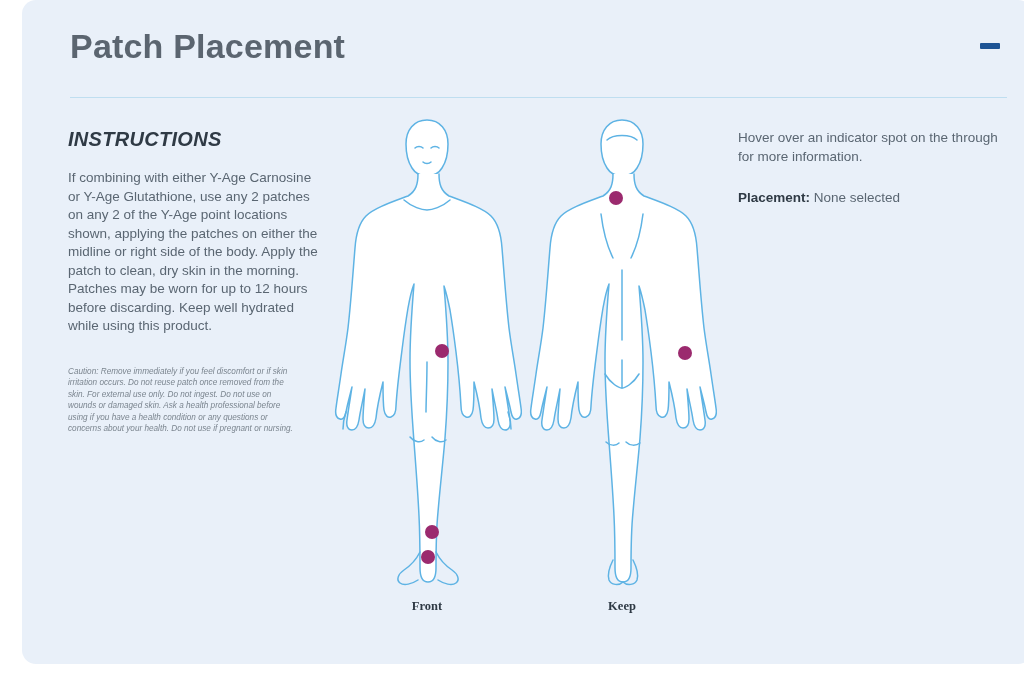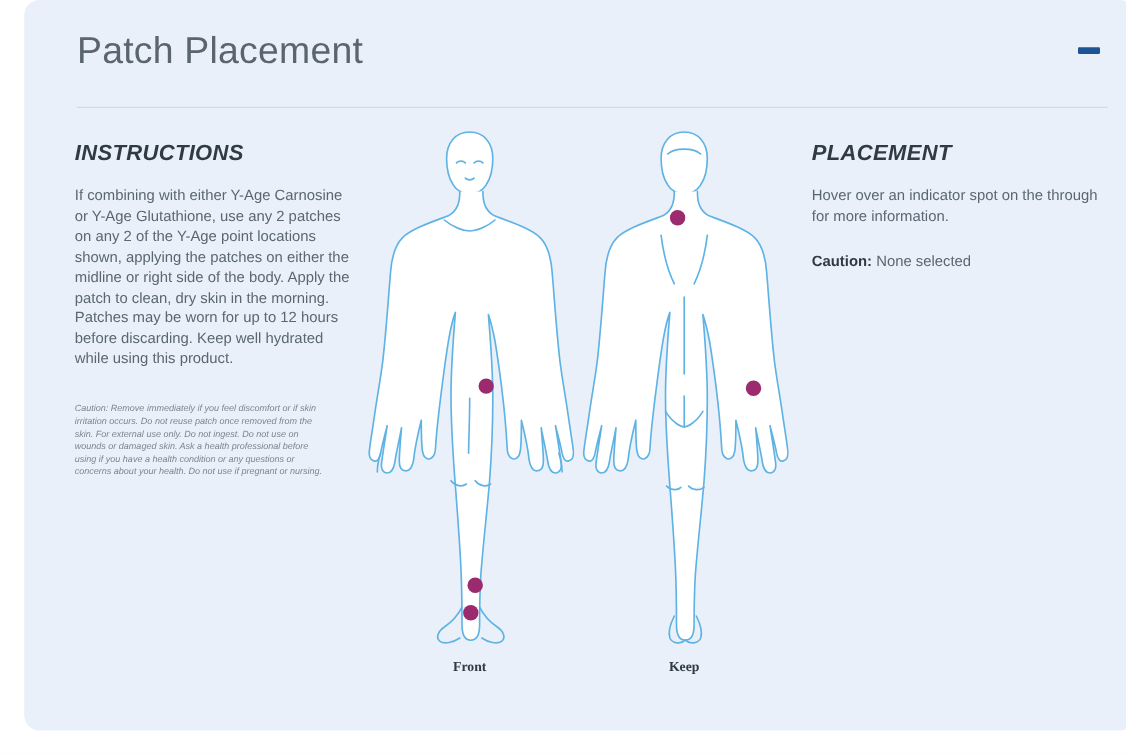--- a/index.html
+++ b/index.html
@@ -16,21 +16,21 @@
     background: #e9f0f9;
     border-radius: 14px;
   }
   .card-header {
     position: absolute;
     left: 48px; top: 14px;
     width: 937px; height: 84px;
   }
   .page-title {
     font-size: 34px;
-    font-weight: 400;
+    font-weight: 700;
     color: #5b6570;
     letter-spacing: 0.2px;
     line-height: 64px;
     white-space: nowrap;
   }
   .minimize-btn {
     position: absolute;
     right: 0px; top: 18px;
     width: 34px; height: 28px;
     display: flex; align-items: center; justify-content: center;
@@ -270,22 +270,21 @@
           </g>
         </svg>
         <div class="spot" style="left: 89px; top: 86px; background: rgb(155, 42, 110);"></div>
         <div class="spot" style="left: 158px; top: 241px; background: rgb(155, 42, 110);"></div>
         <div class="figure-label">Keep</div>
       </div>
 
     </div>
 
     <div class="col-placement">
-      <div class="section-heading">PLACEMENT</div>
       <div class="placement-copy">Hover over an indicator spot on the through for more information.</div>
       <div class="placement-location">
-        <b>Caution:</b>
+        <b>Placement:</b>
         <span>None selected</span>
       </div>
     </div>
 
   </div>
 </div>
 
 </body></html>

